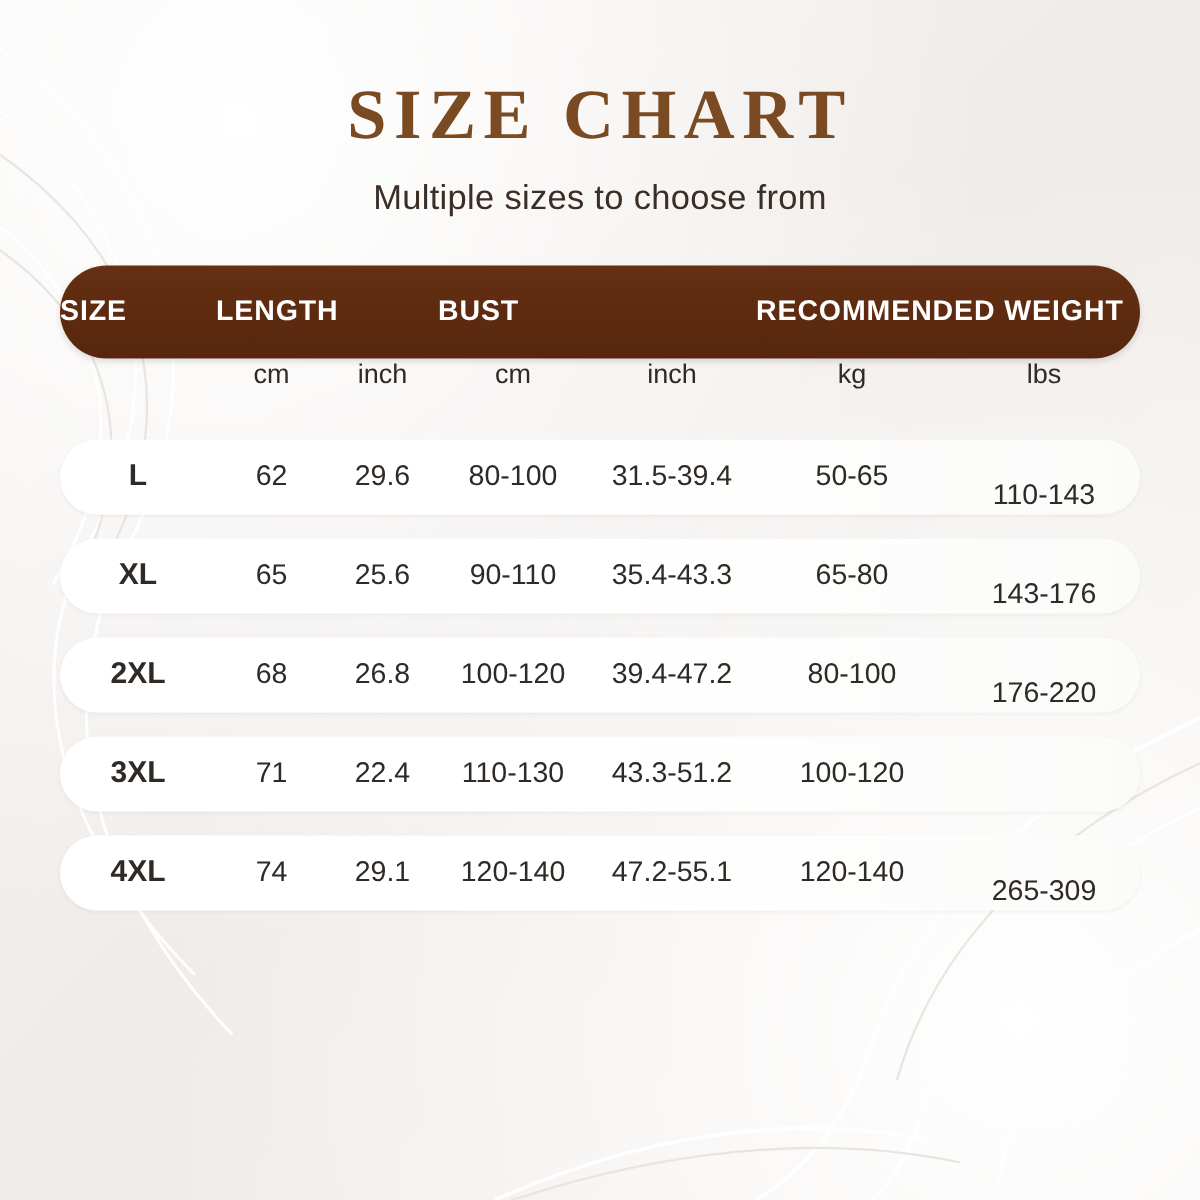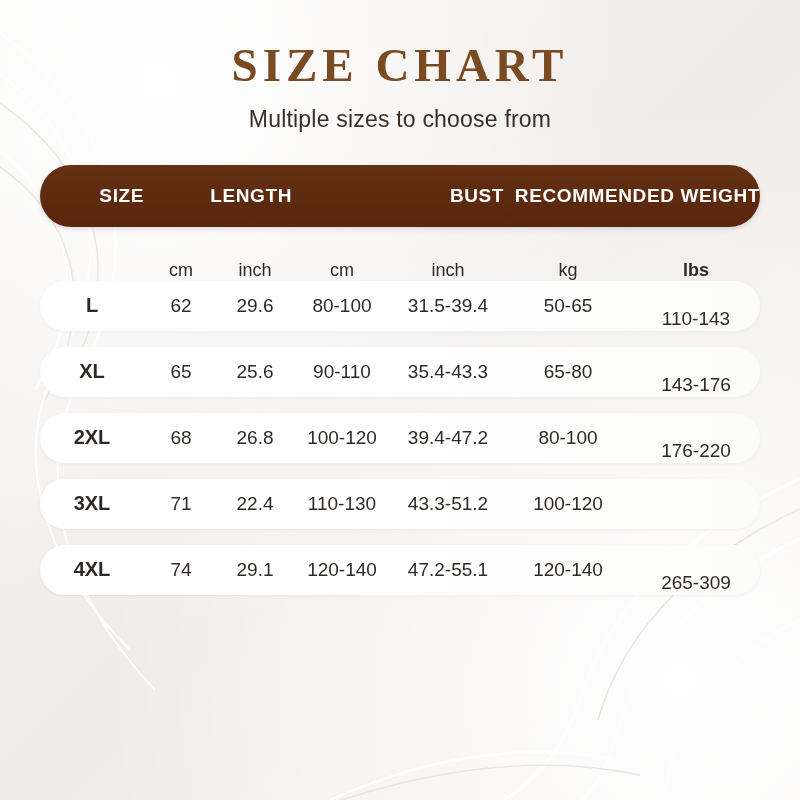--- a/index.html
+++ b/index.html
@@ -32,21 +32,21 @@
     position: relative;
     text-align: center;
     padding-top: 40px;
   }
   .title {
     font-family: "Liberation Serif", serif;
     font-size: 47px;
     font-weight: bold;
     letter-spacing: 5px;
     color: #7a4a22;
-    margin: 0;
+    margin: 12px;
     line-height: 1.1;
   }
   .subtitle {
     font-size: 23px;
     color: #3a2e26;
     margin-top: 14px;
     letter-spacing: 0.2px;
   }
   .table-wrap {
     position: relative;
@@ -59,45 +59,45 @@
     border-radius: 34px;
     height: 62px;
     display: flex;
     align-items: center;
     color: #ffffff;
     box-shadow: 0 2px 5px rgba(0,0,0,0.13);
   }
   .head-cell {
     font-size: 19px;
     font-weight: bold;
-    text-align: right;
+    text-align: left;
     letter-spacing: 0.6px;
     line-height: 1.15;
   }
   .c-size   { width: 104px; }
   .c-length { width: 148px; }
   .c-bust   { width: 212px; }
   .c-weight { width: 256px; }
   .sub-row {
     display: flex;
-    align-items: flex-end;
+    align-items: flex-start;
     height: 54px;
     color: #2f2a26;
     font-size: 18px;
   }
   .sub-cell {
     text-align: center;
   }
   .u1 { width: 104px; }
   .u2 { width: 74px; }
   .u3 { width: 74px; }
   .u4 { width: 100px; }
   .u5 { width: 112px; }
   .u6 { width: 128px; }
-  .u7 { width: 128px; font-weight: bold; }
+  .u7 { width: 128px; }
   .data-row {
     display: flex;
     align-items: center;
     height: 50px;
     margin-bottom: 16px;
     background: linear-gradient(90deg, #ffffff 0%, #ffffff 50%, #fbfbfa 100%);
     border-radius: 25px;
     box-shadow: 0 1px 3px rgba(90,60,40,0.07);
     color: #2f2a26;
     font-size: 19px;

